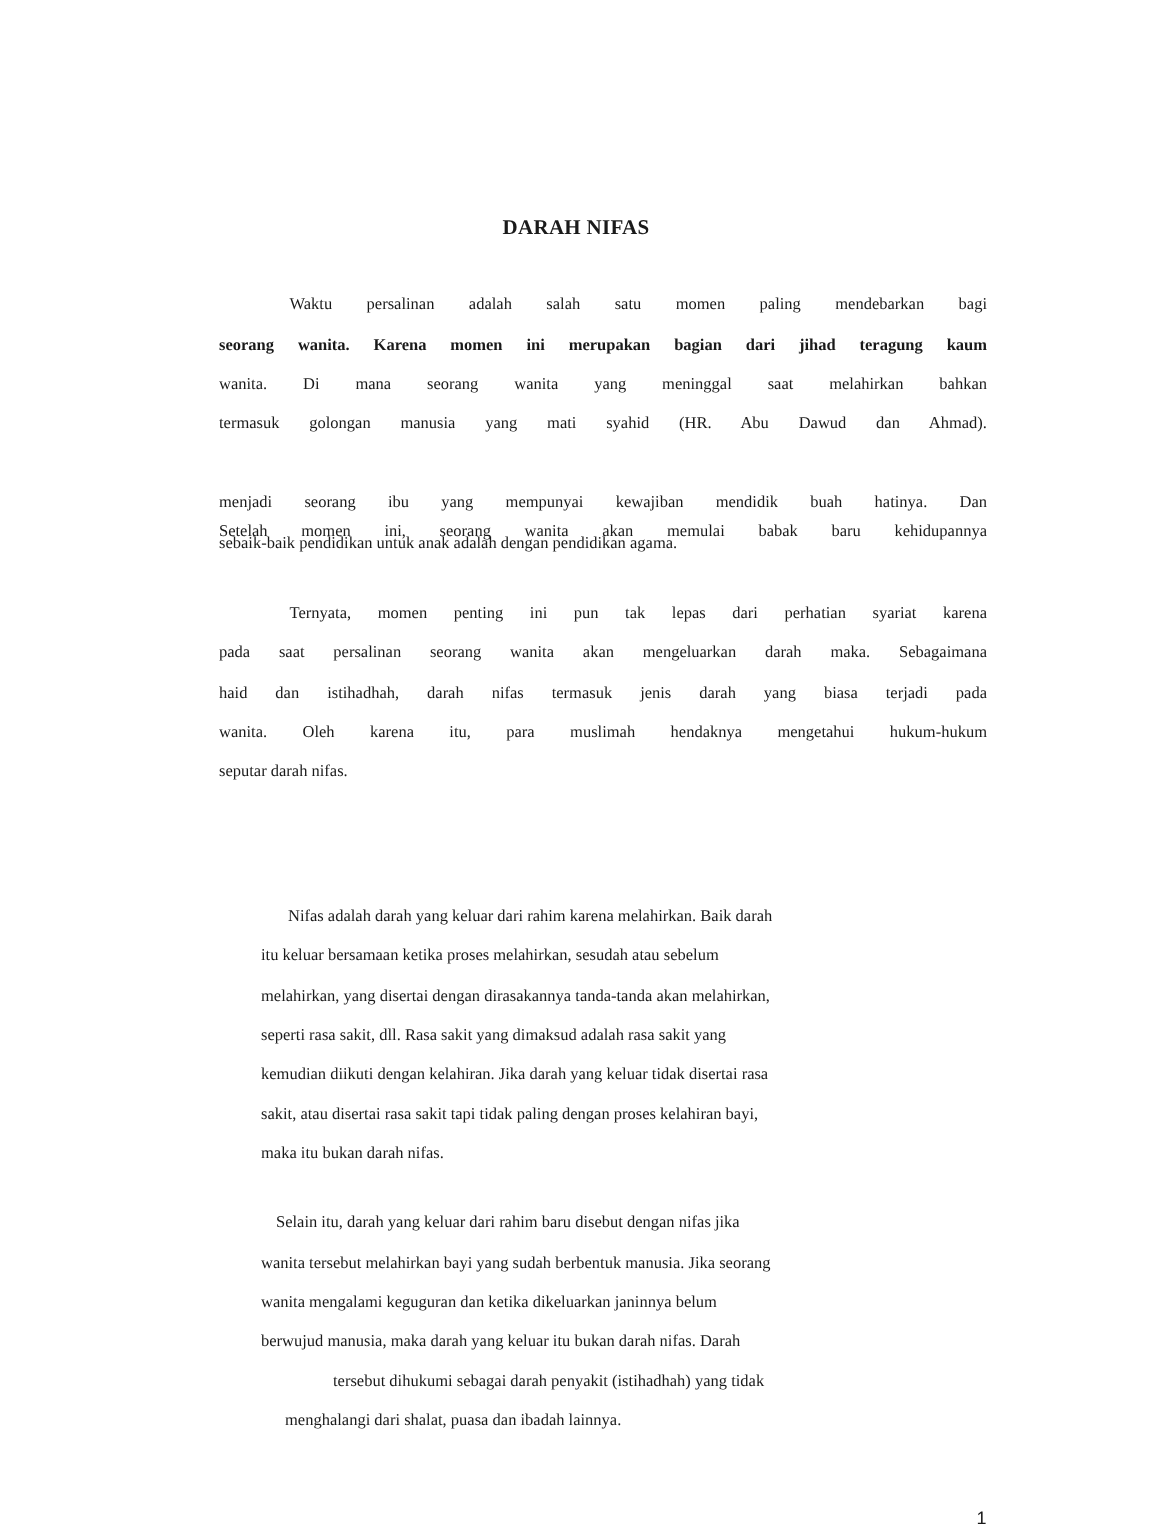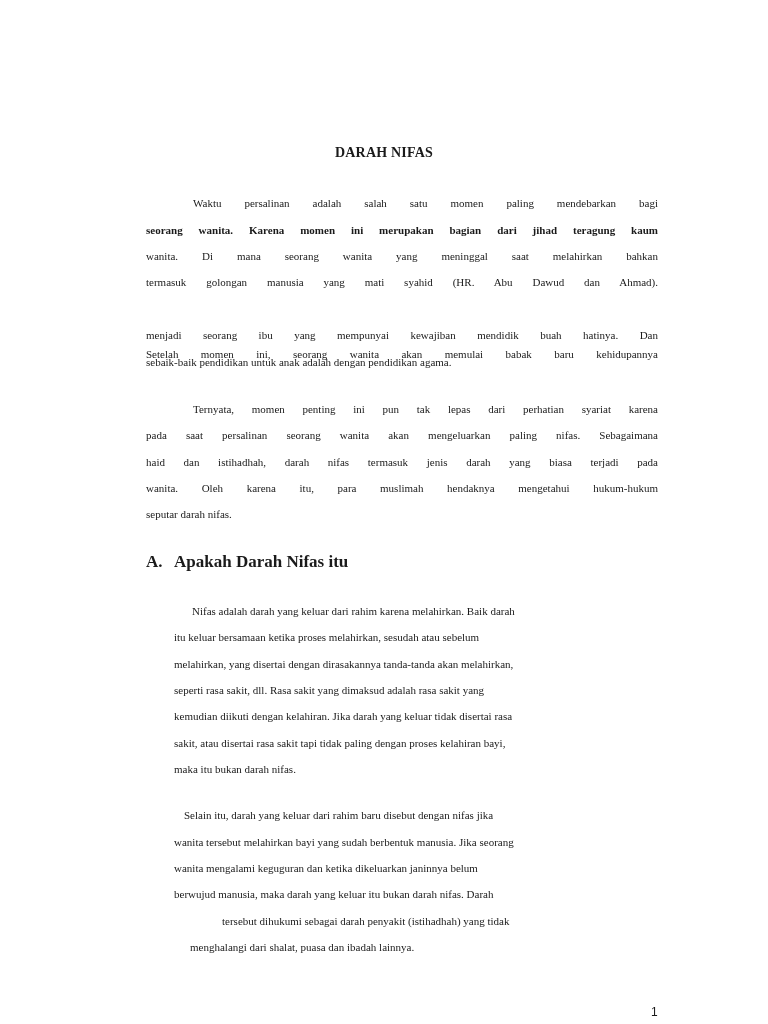--- a/index.html
+++ b/index.html
@@ -26,29 +26,26 @@
     <div class="line just" style="left:146px; width:512px; top:221px;font-weight:bold;">seorang wanita. Karena momen ini merupakan bagian dari jihad teragung kaum</div>
     <div class="line just" style="left:146px; width:512px; top:247px;">wanita. Di mana seorang wanita yang meninggal saat melahirkan bahkan</div>
     <div class="line just" style="left:146px; width:512px; top:273px;">termasuk golongan manusia yang mati syahid (HR. Abu Dawud dan Ahmad).</div>
     <div class="line just" style="left:146px; width:512px; top:300px;margin-top:45px;">Setelah momen ini, seorang wanita akan memulai babak baru kehidupannya</div>
     <div class="line just" style="left:146px; width:512px; top:326px;">menjadi seorang ibu yang mempunyai kewajiban mendidik buah hatinya. Dan</div>
     <div class="line" style="left:146px; top:353px;">sebaik-baik pendidikan untuk anak adalah dengan pendidikan agama.</div>
   </div>
 
   <div>
     <div class="line just" style="left:193px; width:465px; top:400px;">Ternyata, momen penting ini pun tak lepas dari perhatian syariat karena</div>
-    <div class="line just" style="left:146px; width:512px; top:426px;">pada saat persalinan seorang wanita akan mengeluarkan paling nifas. Sebagaimana</div>
+    <div class="line just" style="left:146px; width:512px; top:426px;">pada saat persalinan seorang wanita akan mengeluarkan darah maka. Sebagaimana</div>
     <div class="line just" style="left:146px; width:512px; top:453px;">haid dan istihadhah, darah nifas termasuk jenis darah yang biasa terjadi pada</div>
     <div class="line just" style="left:146px; width:512px; top:479px;">wanita. Oleh karena itu, para muslimah hendaknya mengetahui hukum-hukum</div>
     <div class="line" style="left:146px; top:505px;">seputar darah nifas.</div>
   </div>
 
-  <div class="heading">
-    <span class="num">A.</span><span>Apakah Darah Nifas itu</span>
-  </div>
 
   <div>
     <div class="line" style="left:192px; top:602px;">Nifas adalah darah yang keluar dari rahim karena melahirkan. Baik darah</div>
     <div class="line" style="left:174px; top:628px;">itu keluar bersamaan ketika proses melahirkan, sesudah atau sebelum</div>
     <div class="line" style="left:174px; top:655px;">melahirkan, yang disertai dengan dirasakannya tanda-tanda akan melahirkan,</div>
     <div class="line" style="left:174px; top:681px;">seperti rasa sakit, dll. Rasa sakit yang dimaksud adalah rasa sakit yang</div>
     <div class="line" style="left:174px; top:707px;">kemudian diikuti dengan kelahiran. Jika darah yang keluar tidak disertai rasa</div>
     <div class="line" style="left:174px; top:734px;">sakit, atau disertai rasa sakit tapi tidak paling dengan proses kelahiran bayi,</div>
     <div class="line" style="left:174px; top:760px;">maka itu bukan darah nifas.</div>
   </div>

